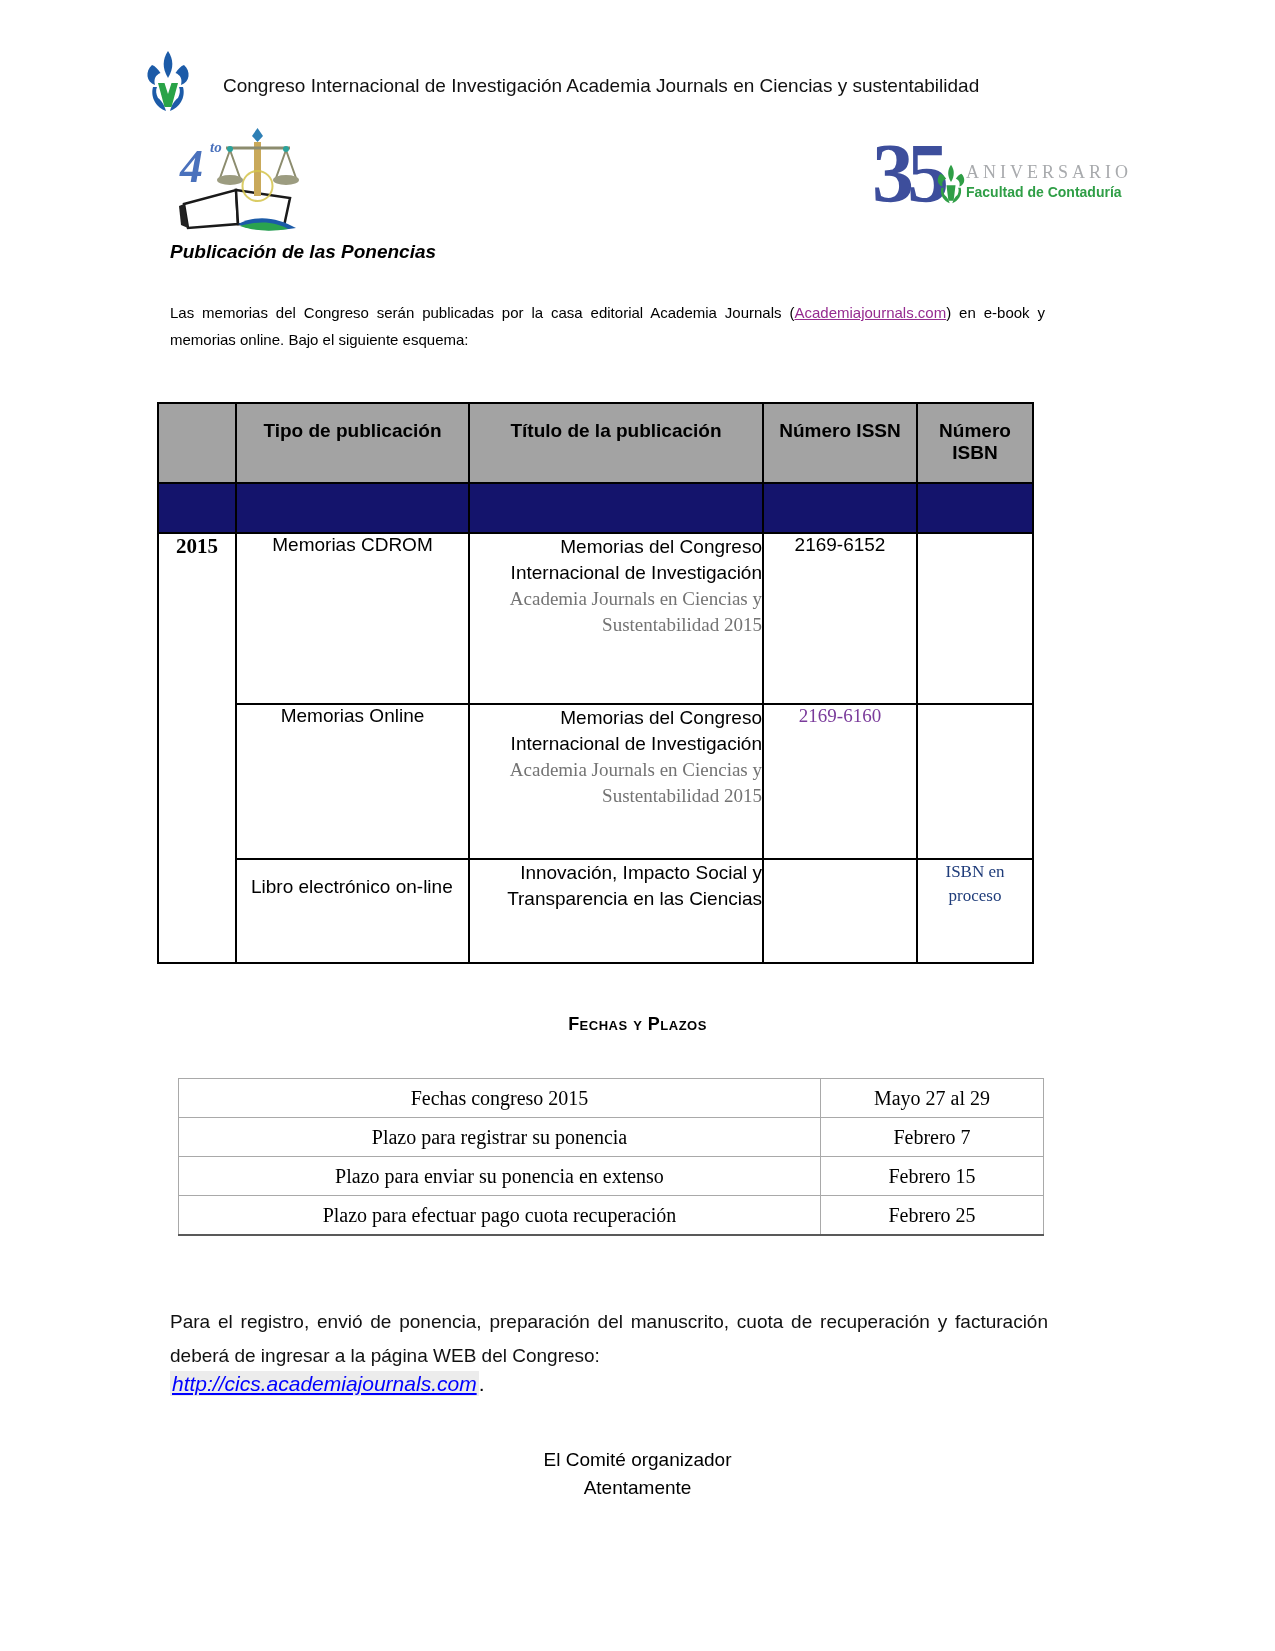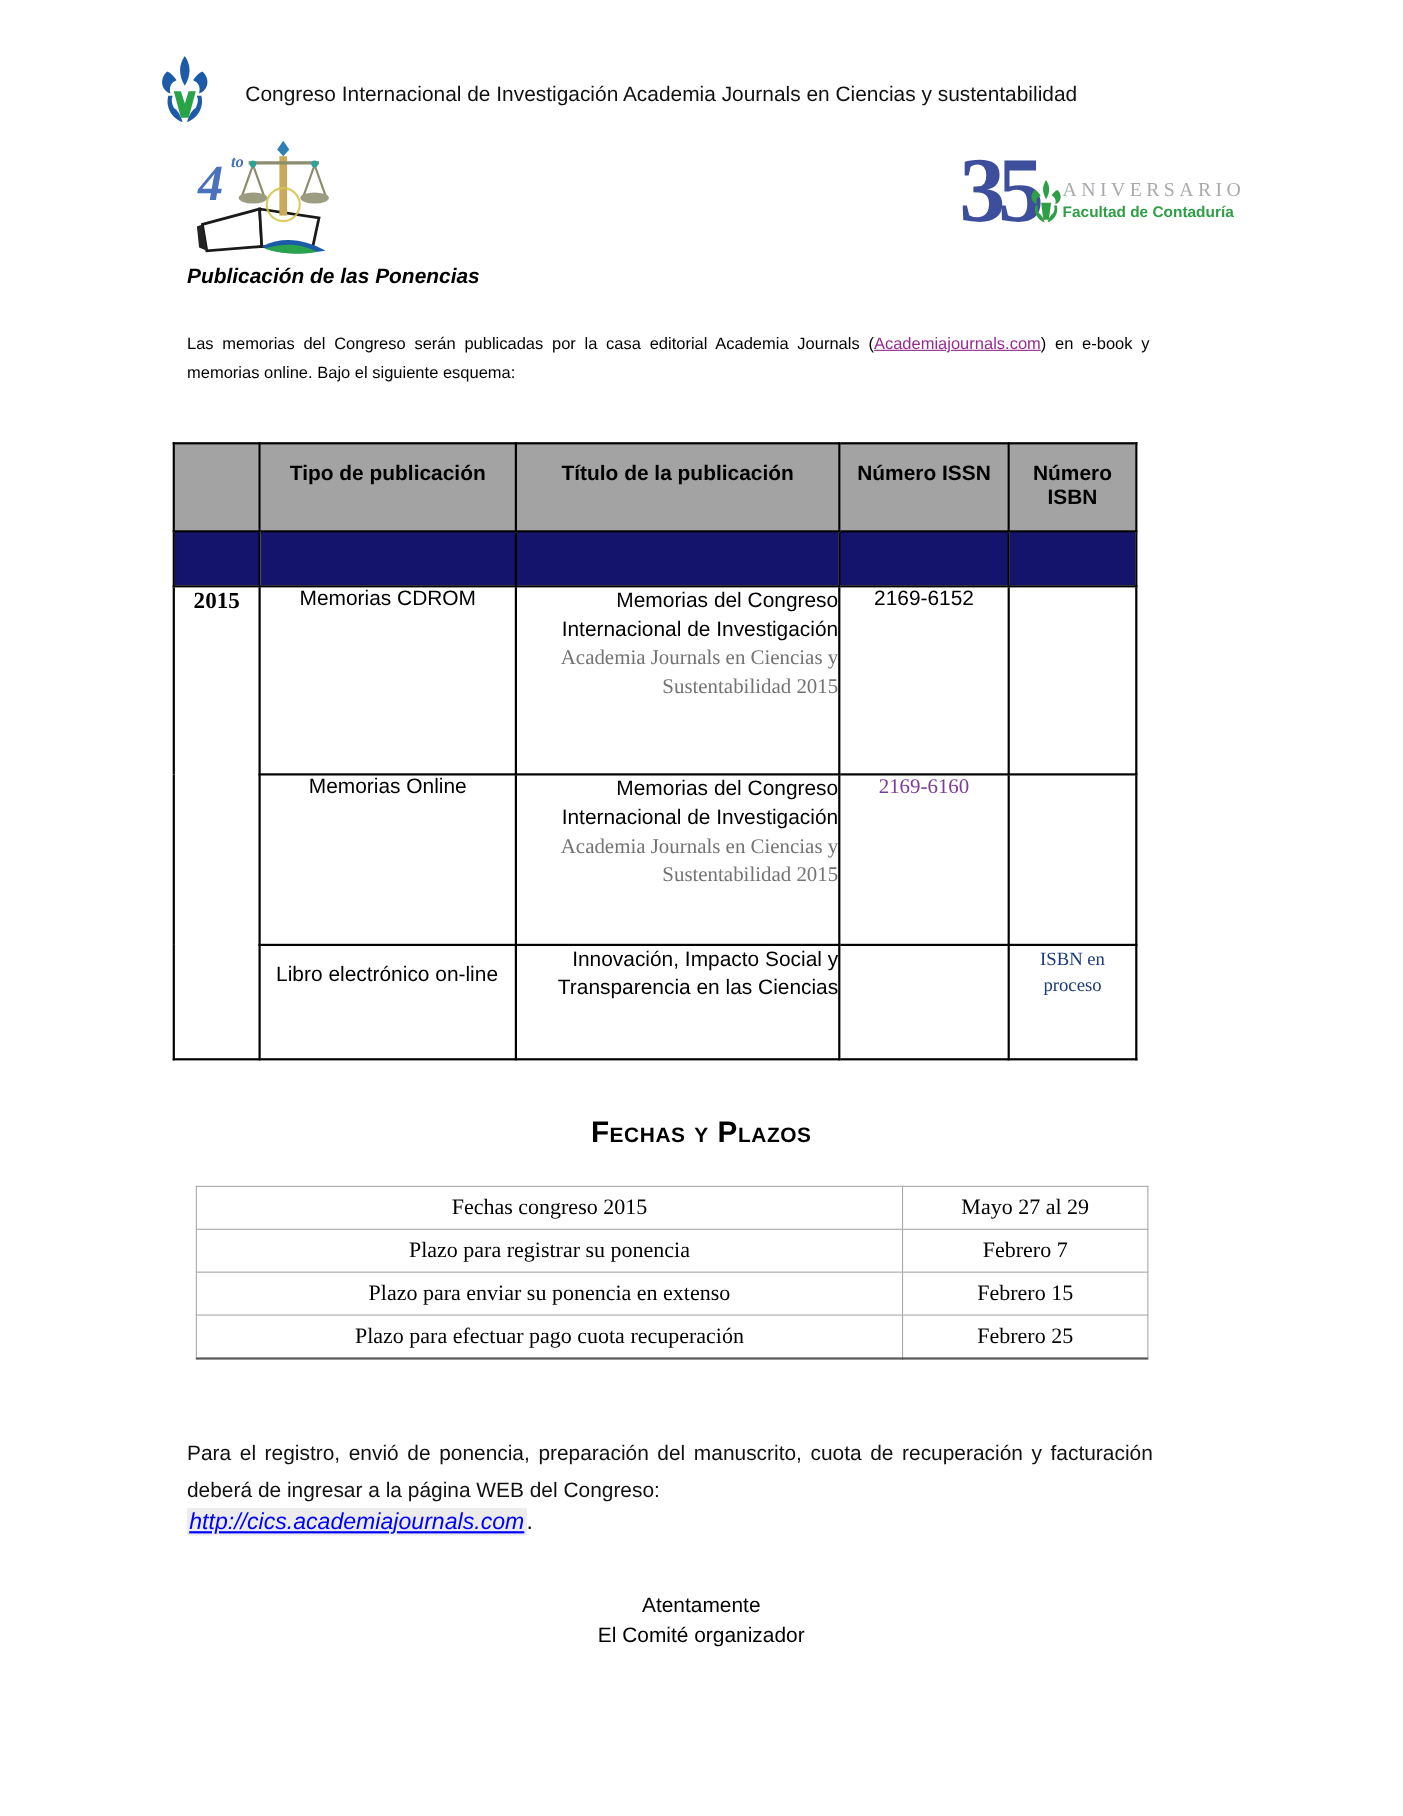--- a/index.html
+++ b/index.html
@@ -39,21 +39,21 @@
   td.c-titulo{text-align:right;padding:12px 20px 0 20px;}
   .titulo-main{display:block;font-size:19px;line-height:26px;}
   .titulo-sub{display:block;font-family:"Liberation Serif",serif;font-size:19px;line-height:26px;color:#737373;}
   td.c-issn{font-size:19px;text-align:center;padding:16px 6px 0 6px;}
   td.c-issn.purple{font-family:"Liberation Serif",serif;color:#7A3B9B;}
   td.c-isbn{text-align:center;padding:16px 8px 0 8px;}
   .isbn-note{font-family:"Liberation Serif",serif;font-size:17px;line-height:24px;color:#1F3C7A;}
 
   
   .fechas-heading{position:absolute;left:0;top:1014px;width:1275px;text-align:center;
-                  font-size:27px;font-weight:bold;font-variant:small-caps;letter-spacing:.5px;}
+                  font-size:18px;font-weight:bold;font-variant:small-caps;letter-spacing:.5px;}
   .datestable-wrap{position:absolute;left:178px;top:1078px;}
   table.datestable{border-collapse:collapse;table-layout:fixed;width:865px;
                    font-family:"Liberation Serif",serif;font-size:20px;
                    border-bottom:2px solid #595959;}
   table.datestable td{border:1px solid #A9A9A9;text-align:center;height:36px;vertical-align:middle;}
 
   
   .registro-para{position:absolute;left:170px;top:1286px;width:878px;font-size:19px;
                  line-height:34px;text-align:justify;color:#111;}
   .weblink-line{position:absolute;left:170px;top:1372px;font-size:21px;}
@@ -209,17 +209,17 @@
       </tr>
     </tbody>
       </table>
   </div>
 
   <p class="registro-para">Para el registro, envió de ponencia, preparación del manuscrito, cuota de recuperación y facturación deberá de ingresar a la página WEB del Congreso:</p>
 
   <div class="weblink-line"><a class="weblink">http://cics.academiajournals.com</a><span>.</span></div>
 
   <div class="closing">
+    <div>El Comité organizador</div>
     <div>Atentamente</div>
-    <div>El Comité organizador</div>
   </div>
 
 </div>
 
 </body></html>

